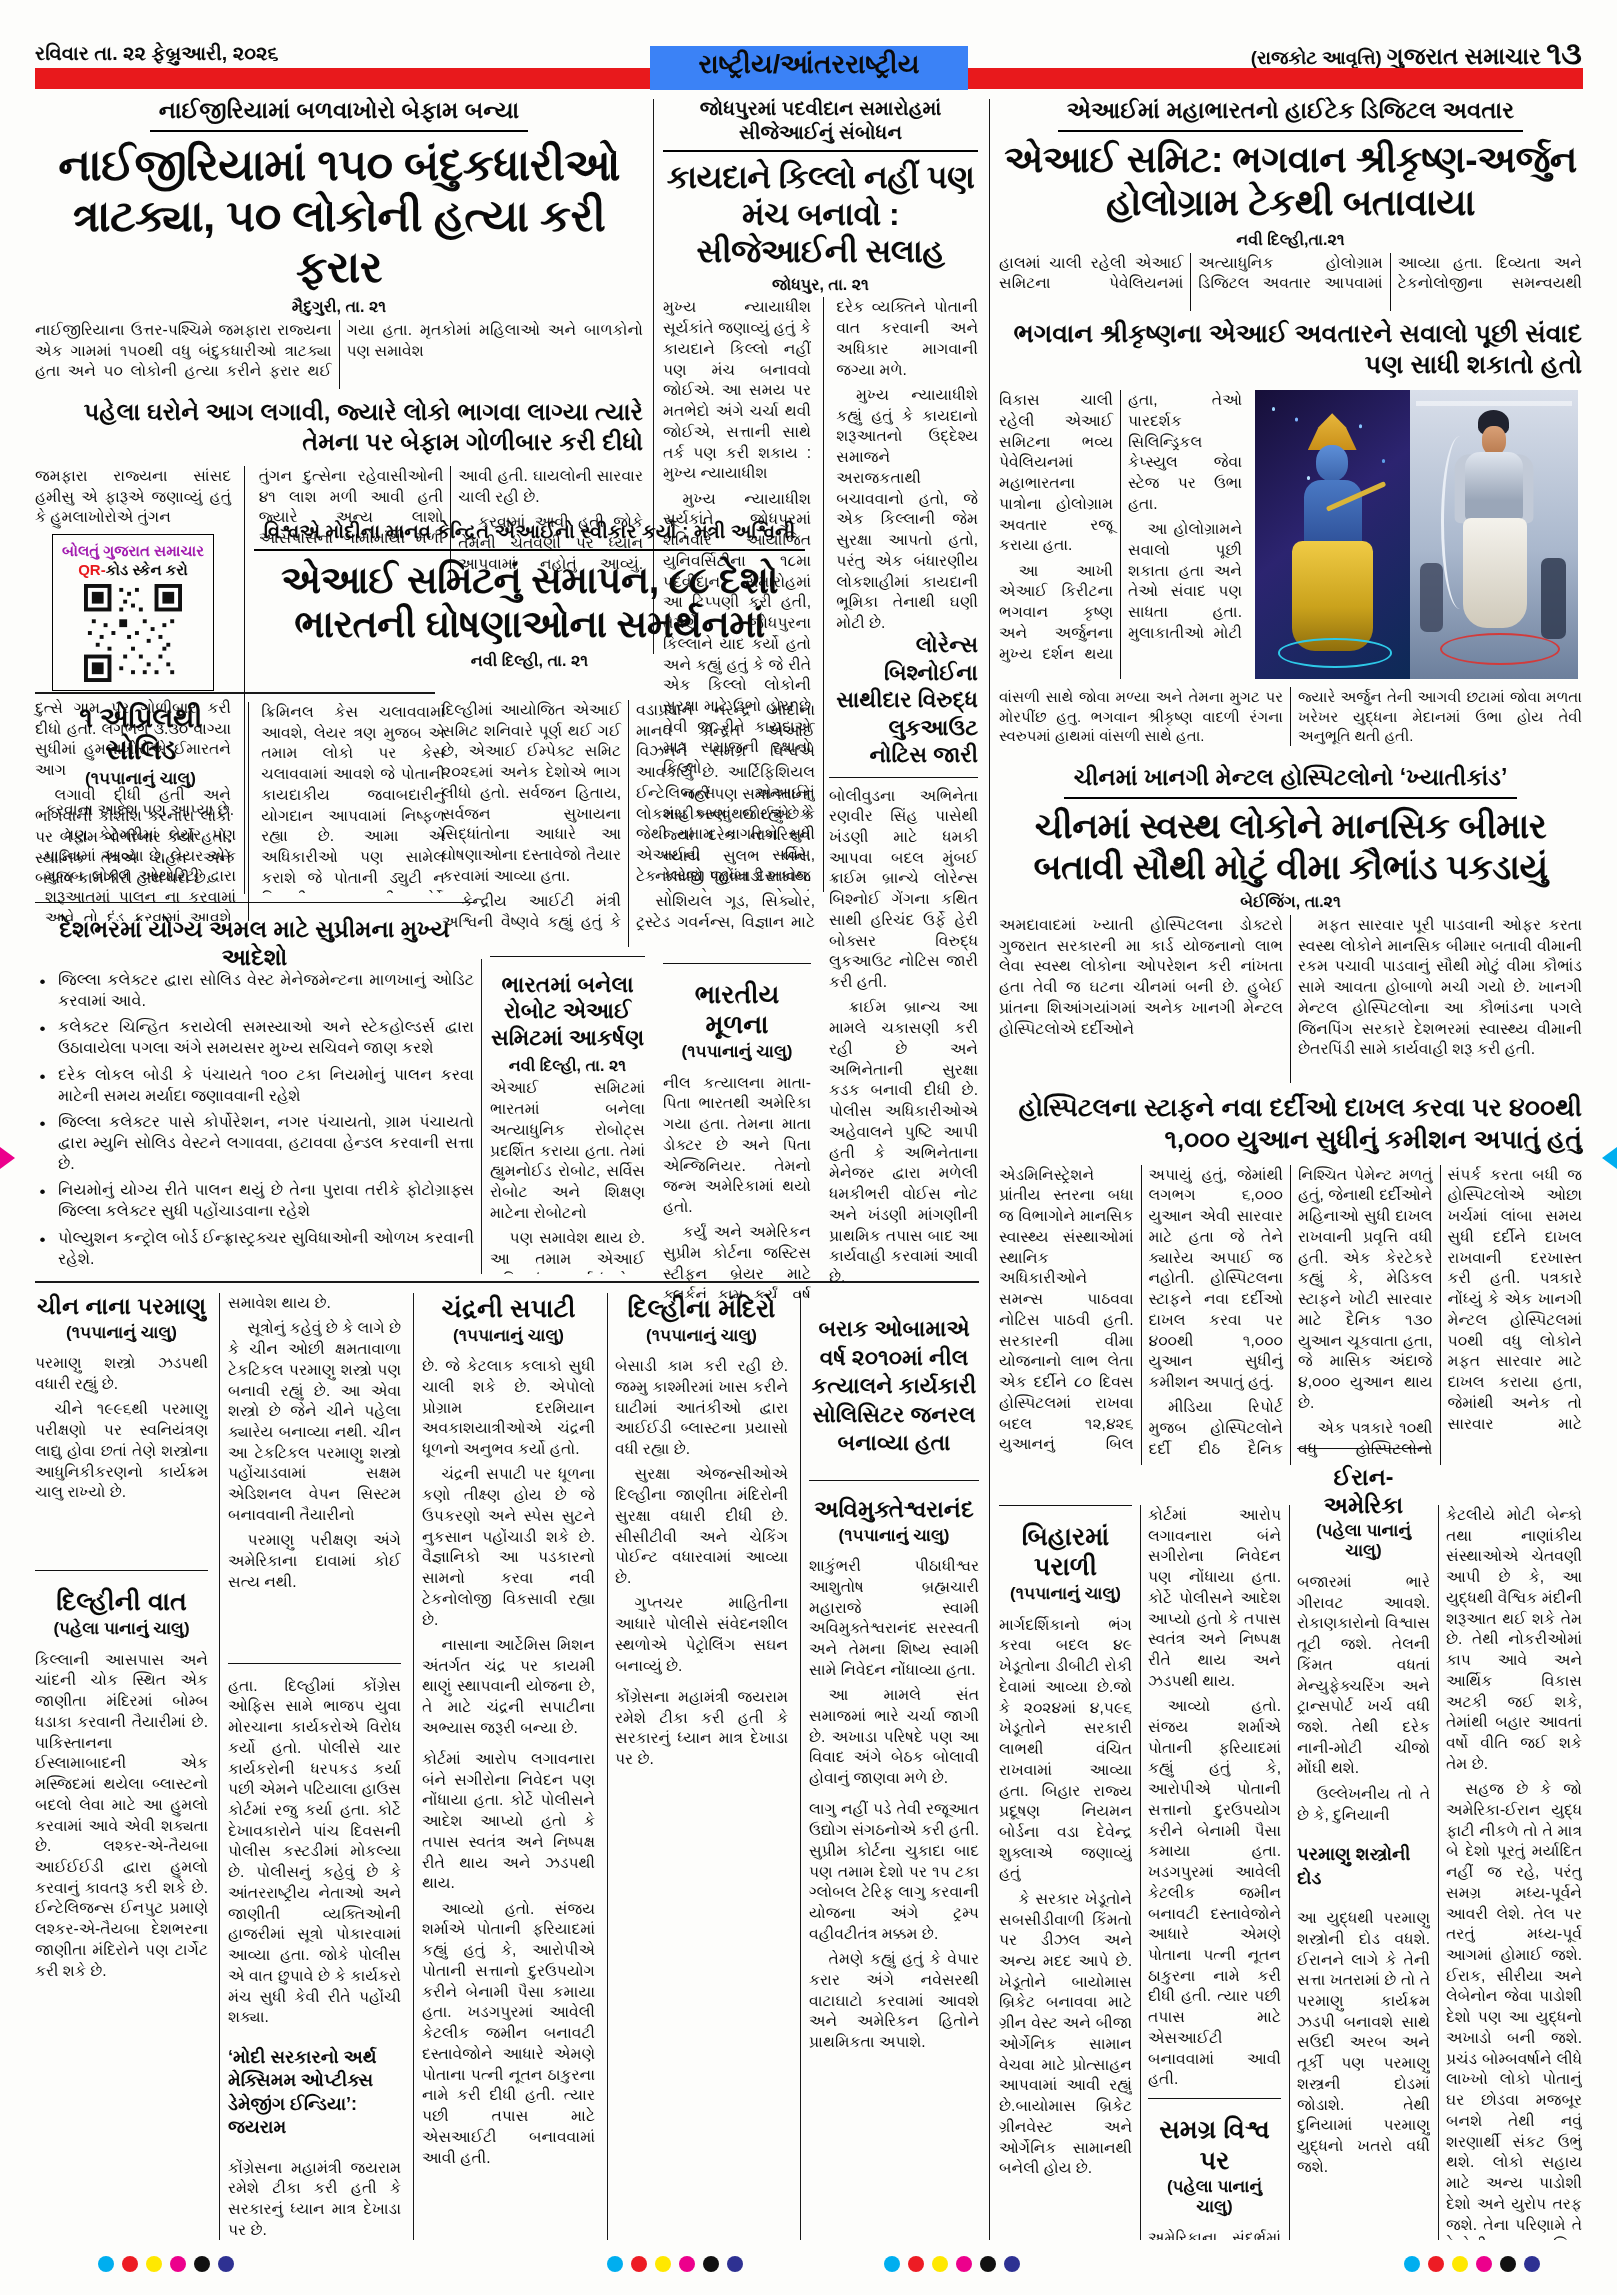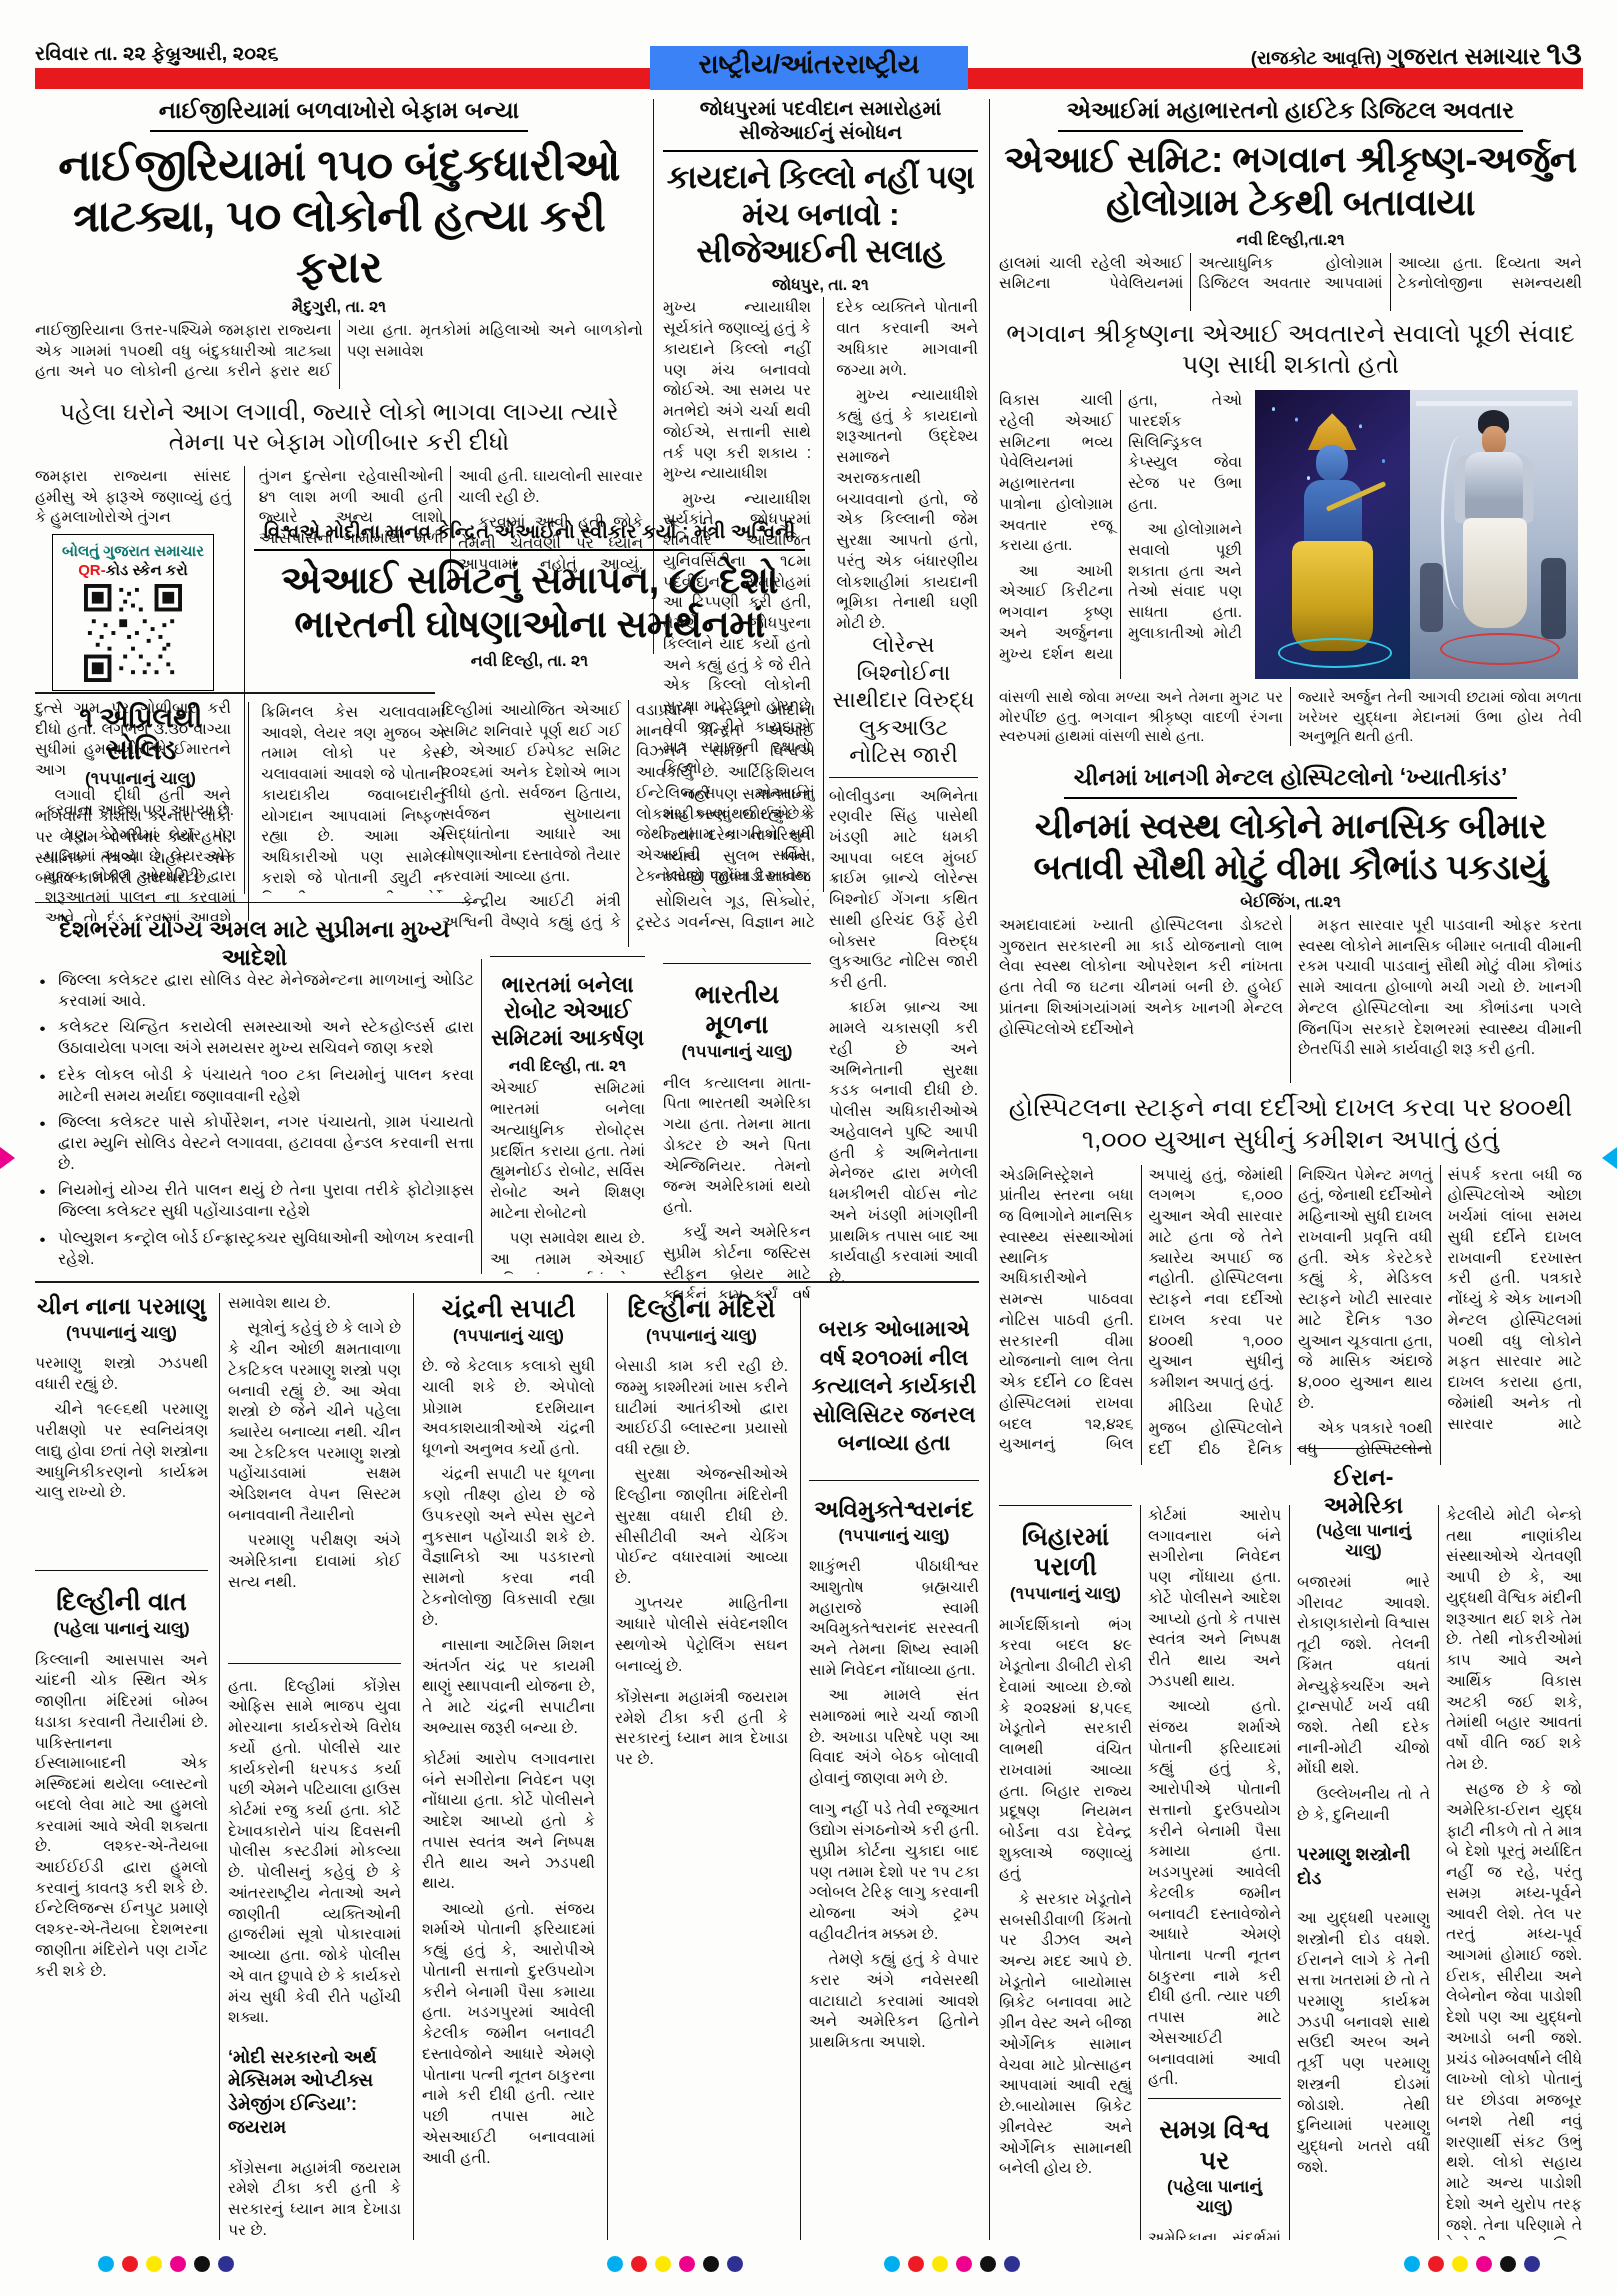--- a/index.html
+++ b/index.html
@@ -10,35 +10,35 @@
   .redbar{position:absolute;background:#e8191c;}
   .hdrdate{font-size:19.6px;font-weight:700;}
   .hdrright{font-size:18.5px;font-weight:700;text-align:right;}
   .brand{font-size:23px;font-weight:800;}
   .pageno{font-size:31px;font-weight:800;}
   .sectlabel{background:#3b82f6;text-align:center;font-size:26.6px;font-weight:800;z-index:3;line-height:1.4;}
   .khead{display:table;margin:0 auto 7px;font-weight:800;border-bottom:2.9px solid #000;padding:0 9.2px 5.8px;font-size:23px;line-height:1.2;text-align:center;}
   .khead.sm{font-size:19.6px;border-bottom-width:2.3px;}
   .bighead{text-align:center;font-weight:800;line-height:1.16;letter-spacing:-0.6px;}
   .dateline{text-align:center;font-weight:700;font-size:16px;margin:5.8px 0 3.5px;}
-  .subbold{text-align:center;font-weight:400;line-height:1.25;}
+  .subbold{text-align:right;font-weight:700;line-height:1.25;}
   .b p{margin:0 0 4.6px;text-indent:19.6px;font-size:15.6px;line-height:1.33;text-align:justify;}
   .b p:first-child{text-indent:0;}
   .cols2{column-count:2;column-gap:15px;column-rule:0.6px solid #111;}
   .cols3{column-count:3;column-gap:15px;column-rule:0.6px solid #111;}
   .cols4{column-count:4;column-gap:15px;column-rule:0.6px solid #111;}
   .clip{overflow:hidden;}
   .conthead{text-align:center;font-weight:800;font-size:25.4px;line-height:1.2;border-top:1.7px solid #111;padding-top:15px;margin:0 0 1.2px;}
   .chalu{text-align:center;font-weight:800;font-size:17px;margin:2.3px 0 10.4px;}
   .inbold p{font-weight:800;font-size:18px;line-height:1.3;text-indent:0 !important;text-align:left;}
   .bl p{position:relative;margin:0 0 5.8px;padding-left:23px;font-size:16px;line-height:1.3;text-align:justify;text-indent:0;}
   .bl p::before{content:"•";position:absolute;left:4.6px;top:0;font-size:17.3px;}
   .ordershead{font-weight:800;font-size:23px;line-height:1.25;text-align:center;border-top:1.7px solid #111;padding-top:11.6px;}
   .qrbox{border:1.7px solid #000;padding:5.8px 7px;width:146px;margin:5.8px auto 7px;text-align:center;}
-  .qrtitle{color:#0f766e;font-weight:800;font-size:15px;line-height:1.3;}
+  .qrtitle{color:#a21caf;font-weight:800;font-size:15px;line-height:1.3;}
   .qrsub{font-weight:800;font-size:15px;margin-top:1.2px;}
   .qrsub .qpre{color:#e8191c;}
   .photo{position:relative;width:323px;height:289px;overflow:hidden;display:flex;}
   .ph{position:relative;height:100%;}
   .ph-l{width:48%;background:linear-gradient(140deg,#160f38 0%,#2c2470 45%,#0d2a56 100%);}
   .ph-r{width:52%;background:linear-gradient(#d9dfea 0%,#aab8cd 55%,#6c7f9c 100%);}
   .fig{position:absolute;}
   .caps{column-count:2;column-gap:15px;column-rule:0.6px solid #111;margin-top:8px;}
   .caps p{font-size:15px;line-height:1.3;margin:0;text-align:justify;}
   .dots{position:absolute;display:flex;gap:8px;}

